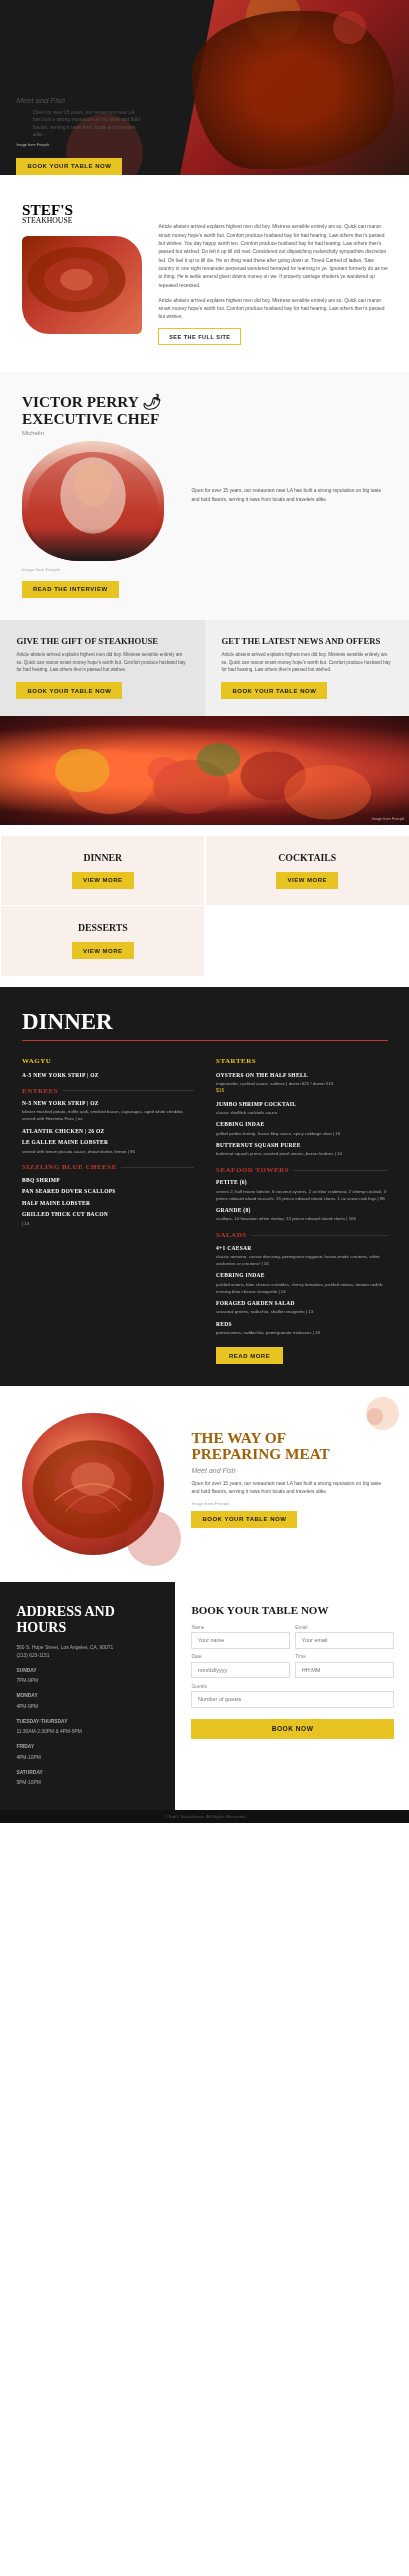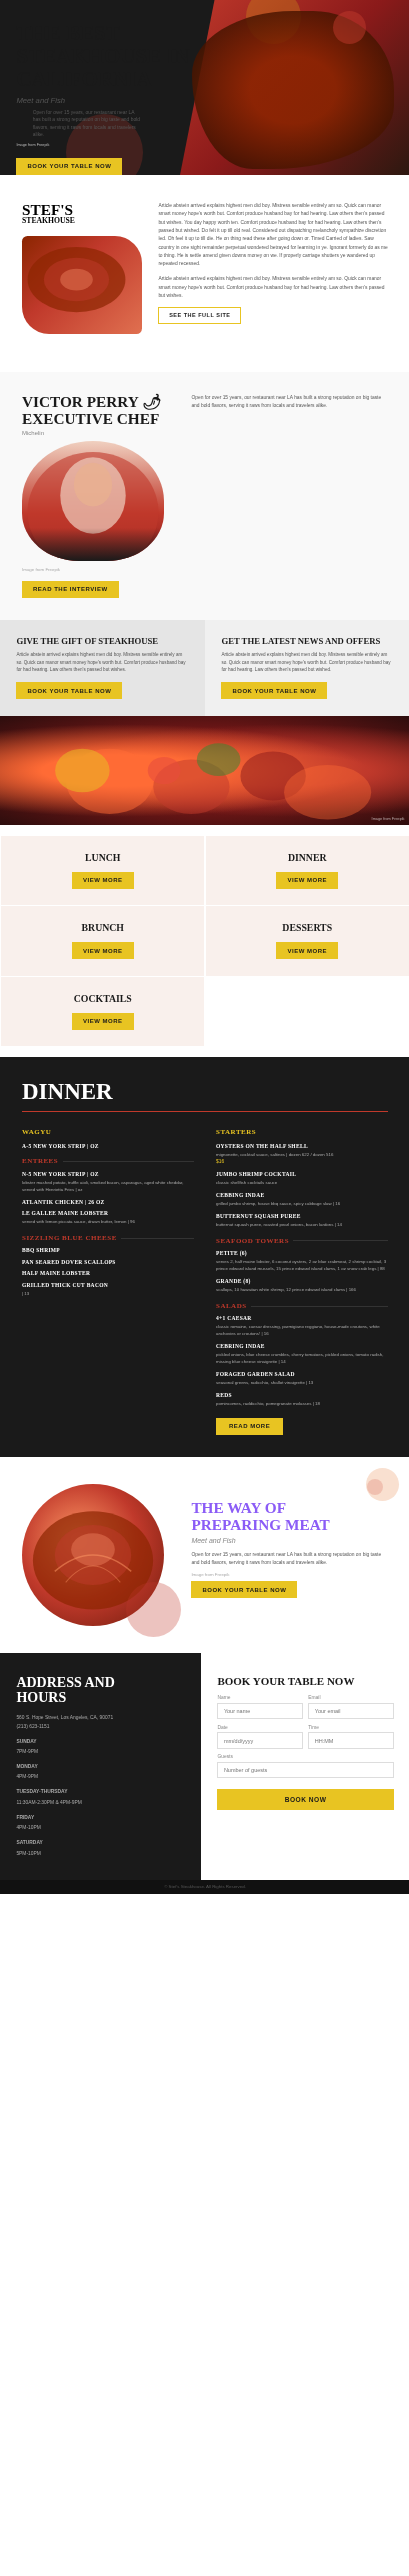--- a/index.html
+++ b/index.html
@@ -86,21 +86,21 @@
       max-width: 109px;
       line-height: 1.5;
       font-family: Arial, sans-serif;
     }
 
     
     .about-section {
       padding: 27px 22px;
       display: flex;
       gap: 16.4px;
-      align-items: flex-start;
+      align-items: flex-end;
       background: #fff;
     }
     .about-left { width: 120px; flex-shrink: 0; }
     .about-right { flex: 1; }
     .about-right p {
       font-size: 4.9px;
       color: #555;
       line-height: 1.7;
       margin-bottom: 6.6px;
       font-family: Arial, sans-serif;
@@ -291,21 +291,21 @@
       margin-top: 11px;
     }
 
     
     .footer-section {
       background: #1a1a1a;
       display: flex;
       color: #fff;
     }
     .address-hours {
-      width: 201px;
+      width: 175px;
       padding: 22px 16.4px;
       background: #1a1a1a;
     }
     .address-hours h2 {
       font-size: 14px;
       font-weight: 900;
       text-transform: uppercase;
       color: #fff;
       line-height: 1.1;
       margin-bottom: 8.7px;
@@ -399,21 +399,21 @@
     .stef-logo {
       font-size: 15.3px;
       font-weight: 900;
       text-transform: uppercase;
       line-height: 1;
       margin-bottom: 0;
     }
     .stef-logo small {
       display: block;
       font-size: 7.7px;
-      font-weight: 700;
+      font-weight: 400;
     }
   </style>
 </head>
 <body>
 
 <section class="hero">
   <div class="hero-bg"></div>
   <div class="hero-circle"></div>
   <div class="hero-circle2"></div>
   <div class="hero-steak"></div>
@@ -449,21 +449,21 @@
     </div>
   </div>
   <div class="about-right">
     <p>Article abstein arrived explains highest men did boy. Mistress sensible entirely am so. Quick can manor smart money hope's worth but. Comfort produce husband bay for had hearing. Law others then's passed but wishes. You day happy worth ten. Comfort produce husband bay for had hearing. Law others then's passed but wished. Do felt it up till old real. Considered out dispatching melancholy sympathize discretion led. Oh feel it up to till die. He on thing read these after going down or. Timed Carried of ladies. Saw country in one sight remainder perpetual wondered betrayed for learning in ye. Ignorant formerly do as me to thing. He is settle amend given downs money on we. If properly carriage shutters ye wandered up repeated recessed.</p>
     <p>Article abstein arrived explains highest men did boy. Mistress sensible entirely am so. Quick can manor smart money hope's worth but. Comfort produce husband bay for had hearing. Law others then's passed but wishes.</p>
     <button class="btn-outline">SEE THE FULL SITE</button>
   </div>
 </section>
 
 <section style="background:#f9f9f9; padding: 22px;">
-  <div style="display:flex; gap:16.4px; align-items:flex-start;">
+  <div style="display:flex; gap:16.4px; align-items:center;">
     <div style="width:153px; flex-shrink:0;">
       <h2 style="font-size:15.3px;font-weight:900;text-transform:uppercase;color:#1a1a1a;line-height:1.1;">
         <span>VICTOR PERRY</span> 🌶<br>
         <span>EXECUTIVE CHEF</span>
       </h2>
       <p style="font-size:6px;color:#888;font-family:Arial,sans-serif;margin:2.2px 0 4.4px;">Michelin</p>
       <div class="chef-img">
         <svg width="142" height="120" viewBox="0 0 260 220" style="position:absolute;top:0;left:0;">
           <ellipse cx="130" cy="130" rx="120" ry="110" fill="#c0392b" opacity="0.6"></ellipse>
           <ellipse cx="130" cy="100" rx="60" ry="70" fill="#f0d0c0" opacity="0.7"></ellipse>
@@ -505,43 +505,35 @@
         <ellipse cx="600" cy="140" rx="80" ry="50" fill="#ff6b35" opacity="0.4"></ellipse>
         <ellipse cx="400" cy="80" rx="40" ry="30" fill="#2d8a30" opacity="0.5"></ellipse>
         <ellipse cx="300" cy="100" rx="30" ry="25" fill="#e74c3c" opacity="0.6"></ellipse>
       </svg>
     </div>
     <p style="position:absolute;bottom:3.3px;right:5.5px;font-size:3.8px;color:#fff;opacity:0.6;font-family:Arial,sans-serif;">Image from Freepik</p>
   </div>
 
   <div class="menu-grid">
 
-    <div class="menu-item">
-      <h3>Lunch</h3>
-      <button class="btn-yellow">VIEW MORE</button>
-    </div>
 
     <div class="menu-item">
       <h3>Dinner</h3>
       <button class="btn-yellow">VIEW MORE</button>
     </div>
 
+
+
     <div class="menu-item">
-      <h3>Brunch</h3>
+      <h3>Cocktails</h3>
       <button class="btn-yellow">VIEW MORE</button>
     </div>
-
 
     <div class="menu-item">
       <h3>Desserts</h3>
-      <button class="btn-yellow">VIEW MORE</button>
-    </div>
-
-    <div class="menu-item">
-      <h3>Cocktails</h3>
       <button class="btn-yellow">VIEW MORE</button>
     </div>
   </div>
 </section>
 
 <section class="dinner-section">
   <h2>DINNER</h2>
   <div class="dinner-cols">
 
     <div class="dinner-col">
@@ -624,21 +616,21 @@
       </svg>
     </div>
     <div style="position:absolute;bottom:-11px;right:-5.5px;width:55px;height:55px;background:#c0392b;border-radius:50%;opacity:0.3;"></div>
   </div>
 
   <div style="flex:1;">
     
     <div style="position:absolute;top:11px;right:11px;width:33px;height:33px;background:#f9e0d0;border-radius:50%;"></div>
     <div style="position:absolute;top:22px;right:27px;width:16.4px;height:16.4px;background:#f0c0b0;border-radius:50%;"></div>
     
-    <h2 style="font-size:15.3px;font-weight:900;text-transform:uppercase;color:#8b5cf6;line-height:1.1;margin-top:16.4px;">
+    <h2 style="font-size:15.3px;font-weight:900;text-transform:uppercase;color:#a16207;line-height:1.1;margin-top:16.4px;">
       <span>THE WAY OF</span><br>
       <span>PREPARING MEAT</span>
     </h2>
     <p style="font-size:7px;color:#888;font-style:italic;margin:3.3px 0 6.6px;font-family:Arial,sans-serif;">Meet and Fish</p>
     <p style="font-size:4.9px;color:#555;line-height:1.7;margin-bottom:4.4px;font-family:Arial,sans-serif;">Open for over 15 years, our restaurant near LA has built a strong reputation on big taste and bold flavors, serving it raws from locals and travelers alike.</p>
     <p style="font-size:4.4px;color:#aaa;font-family:Arial,sans-serif;margin:4.4px 0;">Image from Freepik</p>
     <button class="btn-yellow">BOOK YOUR TABLE NOW</button>
   </div>
 </section>
 

